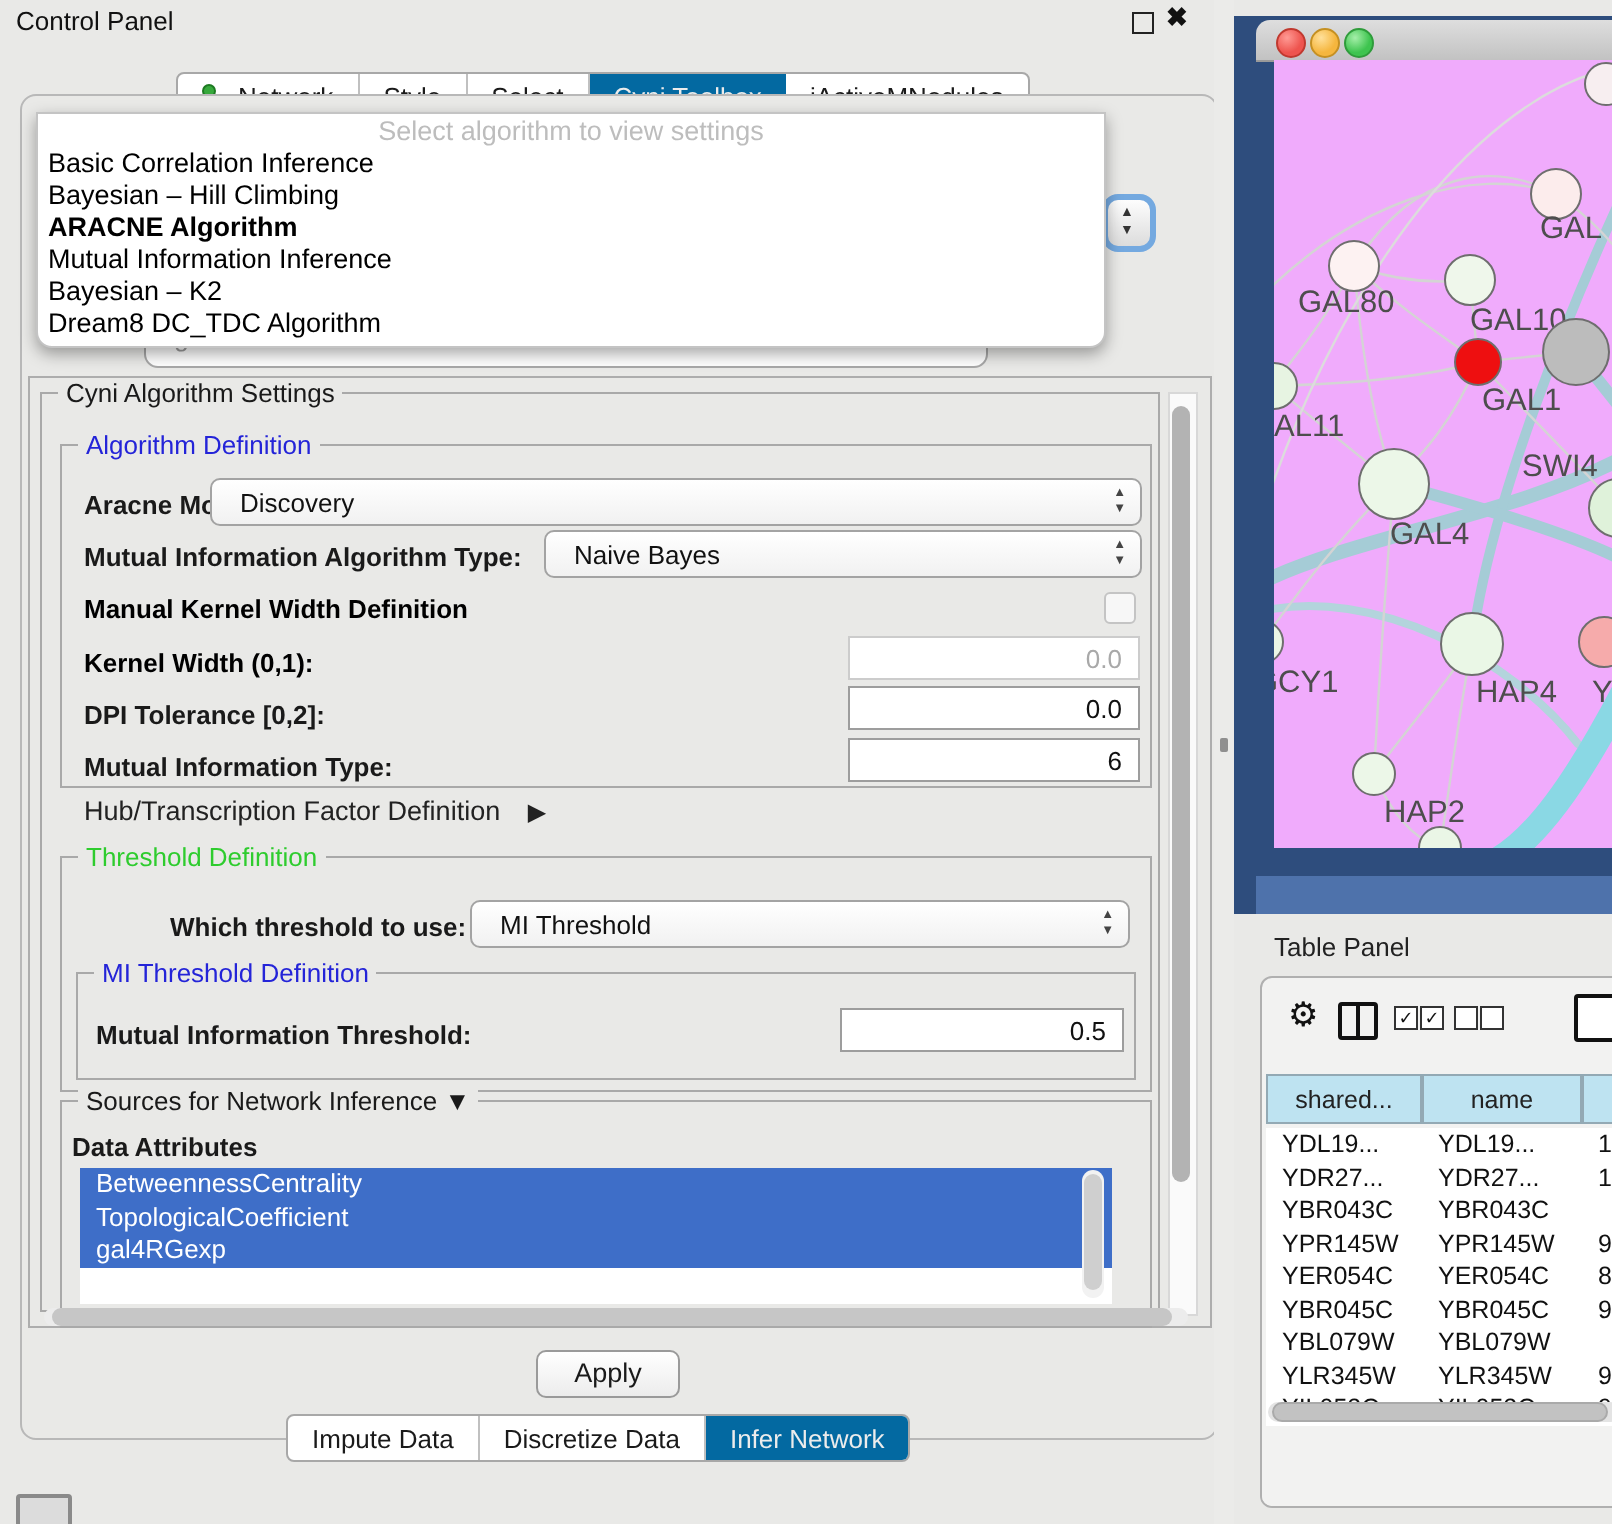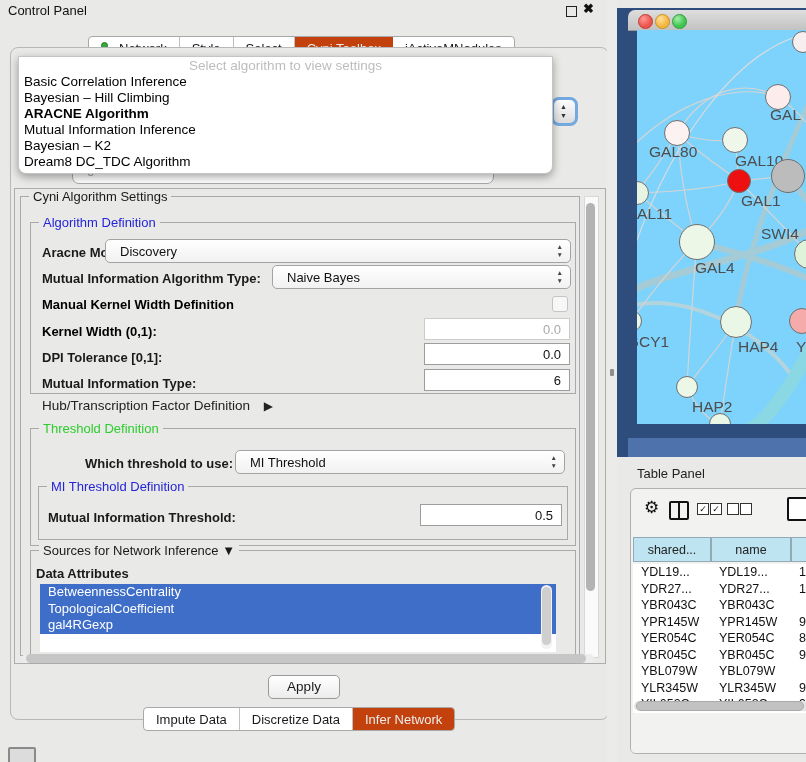--- a/index.html
+++ b/index.html
@@ -8,21 +8,21 @@
   .abs{position:absolute}
   
   #cp-header{left:0;top:8;width:607px;height:24px;}
   #cp-title{left:8px;top:3px;font-size:13px;color:#111}
   #float-btn{left:566px;top:6px;width:9px;height:9px;border:1.5px solid #222;background:transparent}
   #close-btn{left:583px;top:1px;font-size:13px;font-weight:bold;color:#111}
   
   .seg-bar{display:flex;border:1px solid #a8a8a8;border-radius:4px;background:#fff;height:22px;overflow:hidden}
   .seg{display:flex;align-items:center;justify-content:center;padding:0 12px;font-size:13px;color:#1a1a1a;border-right:1px solid #c0c0c0;white-space:nowrap}
   .seg:last-child{border-right:none}
-  .seg.sel{background:#c2410c;color:#ececec;border-right:none}
+  .seg.sel{background:#0369a1;color:#ececec;border-right:none}
   #top-tabs{left:88px;top:36px}
   #bottom-tabs{left:143px;top:707px}
   .net-ic{width:13px;height:13px;margin-right:5px;position:relative}
   .net-ic i{position:absolute;width:5px;height:5px;border-radius:50%;background:#37a93c;border:1px solid #1d7a22}
   .net-ic i:nth-child(1){left:0;top:0}
   .net-ic i:nth-child(2){left:6px;top:6px}
   .net-ic i:nth-child(3){left:0;top:7px;width:4px;height:4px}
   
   #dock-body{left:10px;top:47px;width:597px;height:671px;border:1px solid #b8b8b8;border-radius:8px;background:#e9e9e7}
   
@@ -78,21 +78,21 @@
   #splitter{left:607px;top:0;width:10px;height:762px;background:#ebebe9}
   #splitter i{position:absolute;left:3px;top:369px;width:4px;height:7px;background:#8f8f8f;border-radius:1px}
   
   #net-region{left:617px;top:8px;width:189px;height:449px;background:#2e4d7d}
   #net-titlebar{left:11px;top:2px;width:178px;height:20px;background:linear-gradient(#dedede,#c2c2c2);
                 border-radius:7px 0 0 0;border-bottom:1px solid #9a9a9a}
   .light{position:absolute;top:4px;width:13px;height:13px;border-radius:50%}
   #light-r{left:10px;background:radial-gradient(circle at 35% 30%,#ff9a94,#ee544e 60%);border:1px solid #c0392f}
   #light-y{left:27px;background:radial-gradient(circle at 35% 30%,#ffe09a,#f5b63e 60%);border:1px solid #c59022}
   #light-g{left:44px;background:radial-gradient(circle at 35% 30%,#a5efa9,#3ec44f 60%);border:1px solid #2f9c3b}
-  #net-canvas{left:20px;top:22px;width:169px;height:394px;background:#7dd3fc;overflow:hidden}
+  #net-canvas{left:20px;top:22px;width:169px;height:394px;background:#f0abfc;overflow:hidden}
   #net-bottom{left:11px;top:430px;width:178px;height:19px;background:#4e72ab}
   .node{position:absolute;border-radius:50%;border:1.5px solid #6e6e6e;box-sizing:border-box}
   .nlabel{position:absolute;font-size:15.5px;color:#4d4d4d;white-space:nowrap}
   
   #tp-region{left:617px;top:457px;width:189px;height:305px;background:#e9e9e7}
   #tp-title{left:20px;top:9px;font-size:13px;color:#222}
   #tp-panel{left:13px;top:31px;width:182px;height:264px;border:1px solid #b0b0b0;border-radius:6px;background:#f2f2f1;overflow:hidden}
   .tbtn{position:absolute;top:12px}
   #gear-ic{left:13px;font-size:17px;color:#111;top:8px}
   #col-ic{left:38px;width:16px;height:15px;border:2px solid #111;border-radius:2px}
@@ -181,21 +181,21 @@
 </div>
 <span class="abs lbl" style="left:42px;top:271px">Mutual Information Algorithm Type:</span>
 <div class="abs combo" style="left:272px;top:265px;width:299px">
   <span class="val">Naive Bayes</span>
   <span class="stp">▲<br>▼</span>
 </div>
 <span class="abs lbl dis" style="left:42px;top:297px">Manual Kernel Width Definition</span>
 <span class="abs cbx" style="left:552px;top:296px"></span>
 <span class="abs lbl dis" style="left:42px;top:324px">Kernel Width (0,1):</span>
 <input class="abs tfield dis" style="left: 424px; top: 318px; width: 146px;" readonly="" value="0.0">
-<span class="abs lbl" style="left:42px;top:350px">DPI Tolerance [0,1]:</span>
+<span class="abs lbl" style="left:42px;top:350px">DPI Tolerance [0,2]:</span>
 <input class="abs tfield" style="left: 424px; top: 343px; width: 146px;" value="0.0">
 <span class="abs lbl" style="left:42px;top:376px">Mutual Information Type:</span>
 <input class="abs tfield" style="left: 424px; top: 369px; width: 146px;" value="6">
 
 <div class="abs" id="hub-row">
   <span>Hub/Transcription Factor Definition</span>
   <span id="hub-arrow">▶</span>
 </div>
 
 <div class="abs fs" id="fs-threshold">

